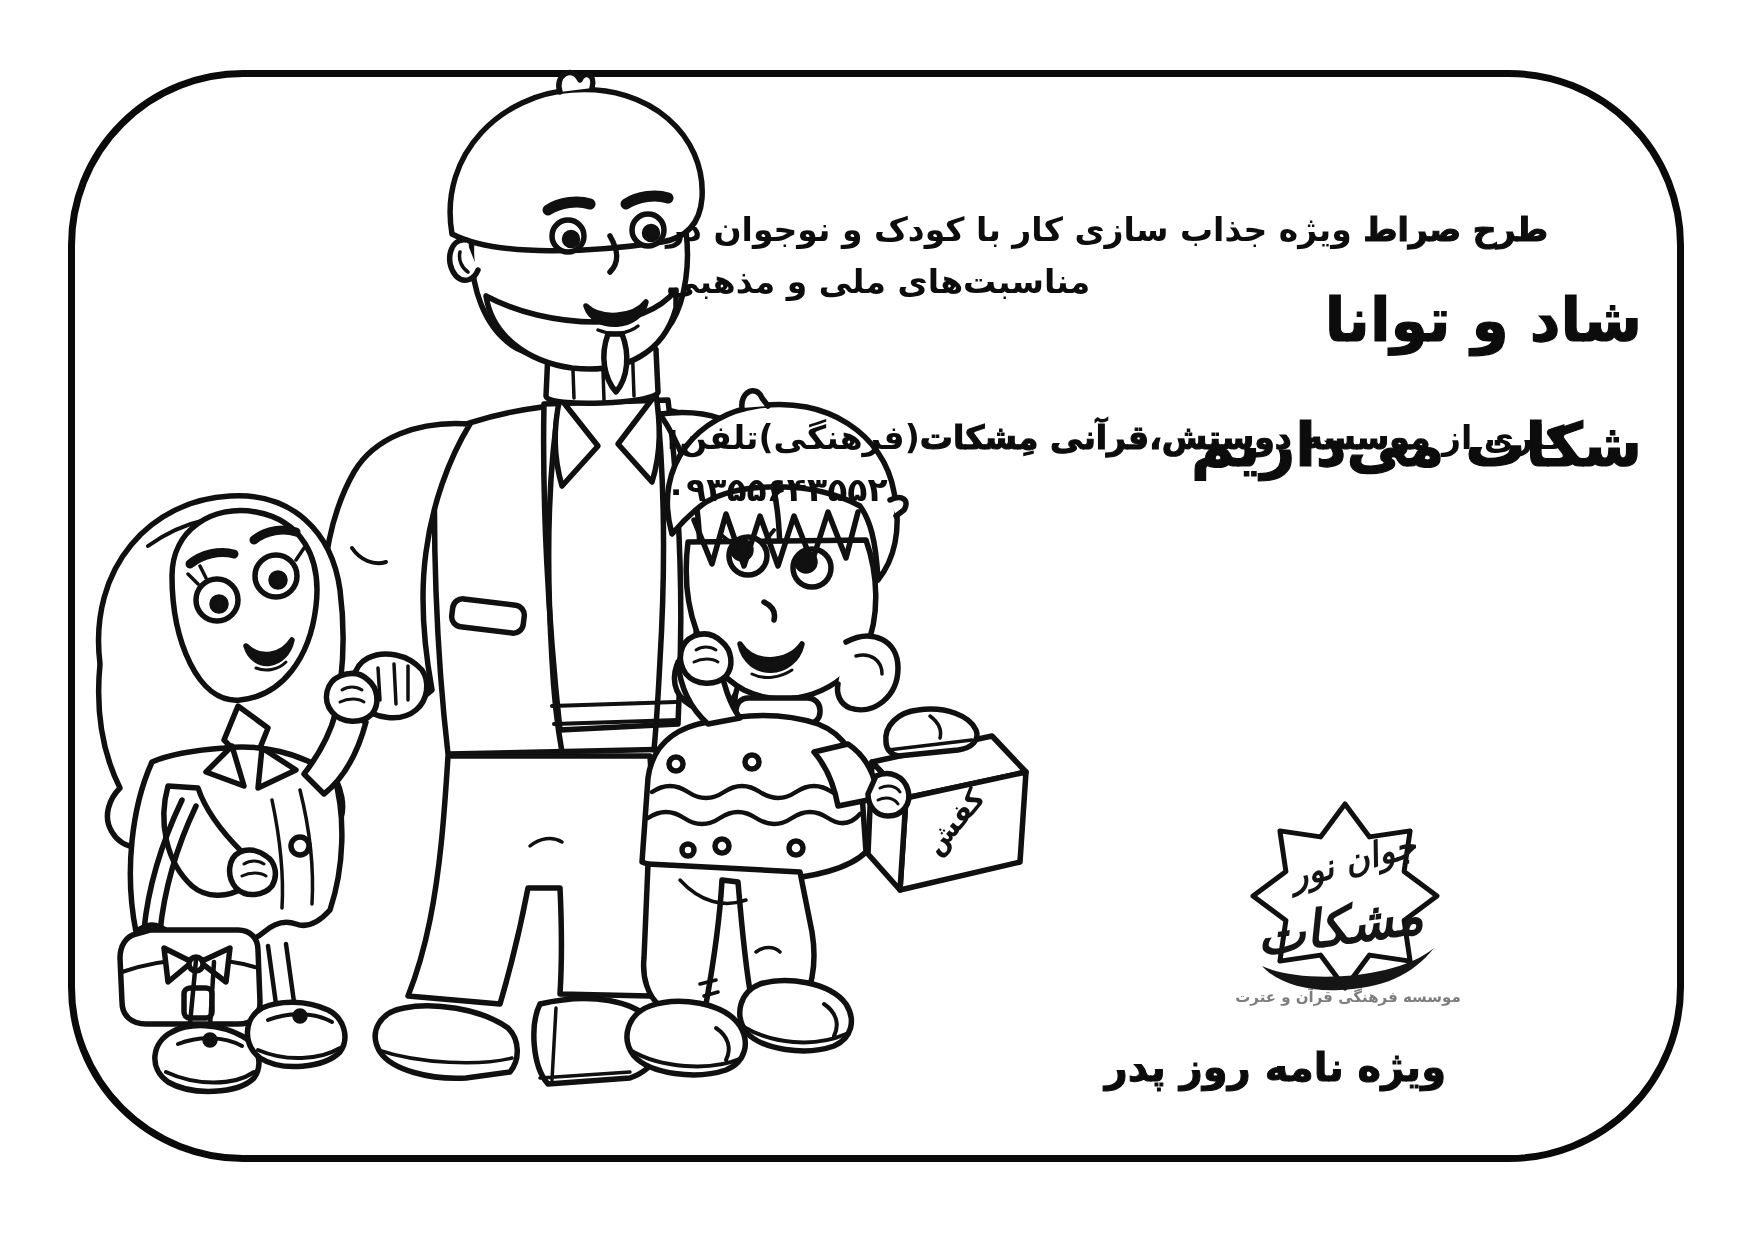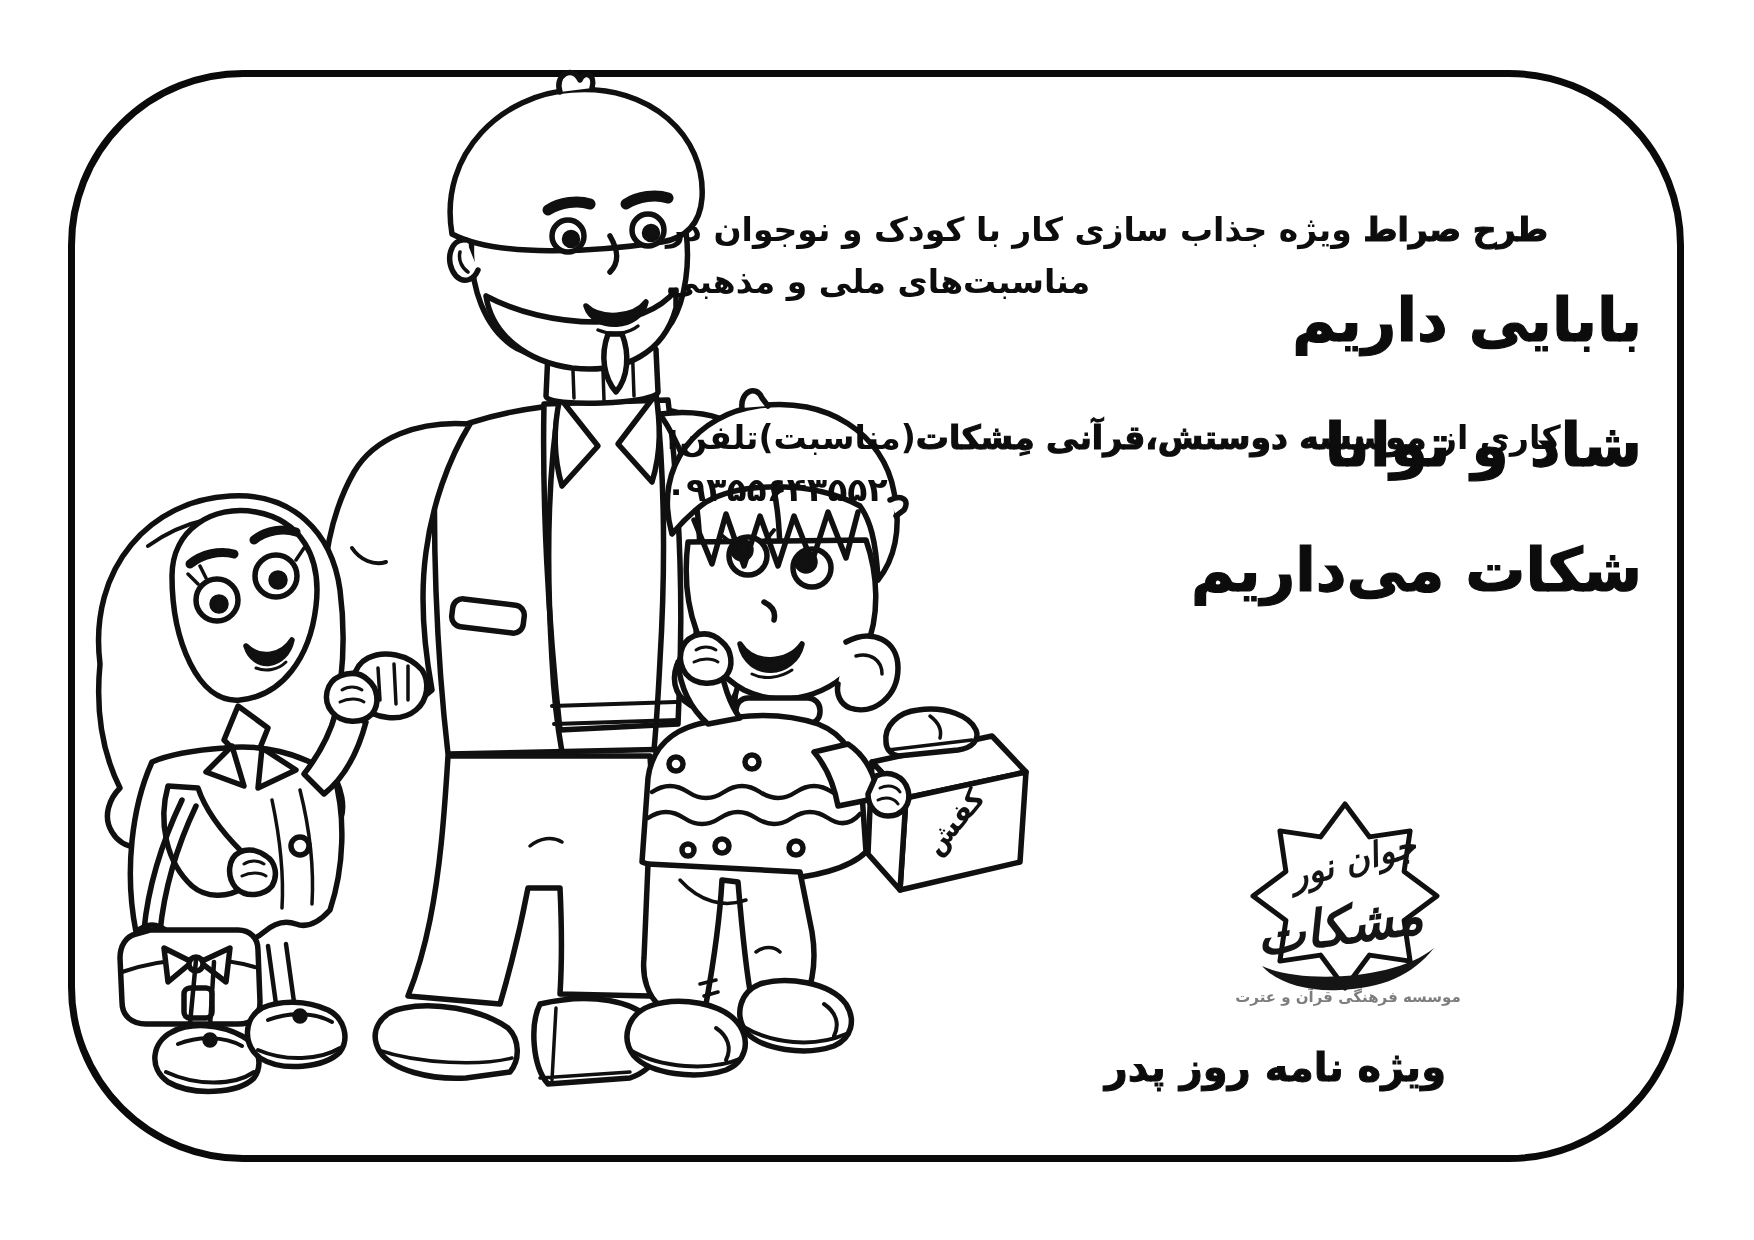--- a/index.html
+++ b/index.html
@@ -224,22 +224,21 @@
     <path stroke-width="5" d="M1345,804 L1369.5,836.9 L1410.1,830.9 L1404.1,871.5 L1437,896 L1404.1,920.5 L1410.1,961.1 L1369.5,955.1 L1345,988 L1320.5,955.1 L1279.9,961.1 L1285.9,920.5 L1253,896 L1285.9,871.5 L1279.9,830.9 L1320.5,836.9 Z"></path>
     <text class="fa" x="1356" y="872" transform="rotate(-15 1356 872)" text-anchor="middle" font-size="34" font-style="italic" font-weight="bold" fill="#151515" stroke="none">جوان نور</text>
     <text class="fa" x="1342" y="944" transform="rotate(-8 1342 944)" text-anchor="middle" font-size="52" font-style="italic" font-weight="bold" fill="#151515" stroke="none">مشکات</text>
     <path fill="#151515" stroke="none" d="M1262,966 C1300,984 1396,980 1434,948 C1412,976 1382,988 1340,990 C1306,992 1276,982 1262,966 Z"></path>
     <text class="fa logo-caption-fill" x="1348" y="1002" text-anchor="middle" font-size="15" font-weight="bold" stroke="none">موسسه فرهنگی قرآن و عترت</text>
   </g>
 </svg>
 
 <div class="header" dir="rtl">
   <div><span class="emph">طرح صراط</span><span> ویژه جذاب سازی کار با کودک و نوجوان در مناسبت‌های ملی و مذهبی</span></div>
-  <div><span>کاری از </span><span class="emph">موسسه دوستش،قرآنی مِشکات</span><span>(مناسبت)</span><span class="tel">تلفن: </span><span>۰۹۳۵۵۶۴۳۵۵۲</span></div>
+  <div><span>کاری از </span><span class="emph">موسسه دوستش،قرآنی مِشکات</span><span>(فرهنگی)</span><span class="tel">تلفن: </span><span>۰۹۳۵۵۶۴۳۵۵۲</span></div>
 </div>
 
 <div class="poem" dir="rtl">
-  <div>بابایی داریم</div>
   <div>شاد و توانا</div>
   <div>شکات می‌داریم</div>
 </div>
 
 <div class="footer-title" dir="rtl">ویژه نامه روز پدر</div>
 
 </body></html>

